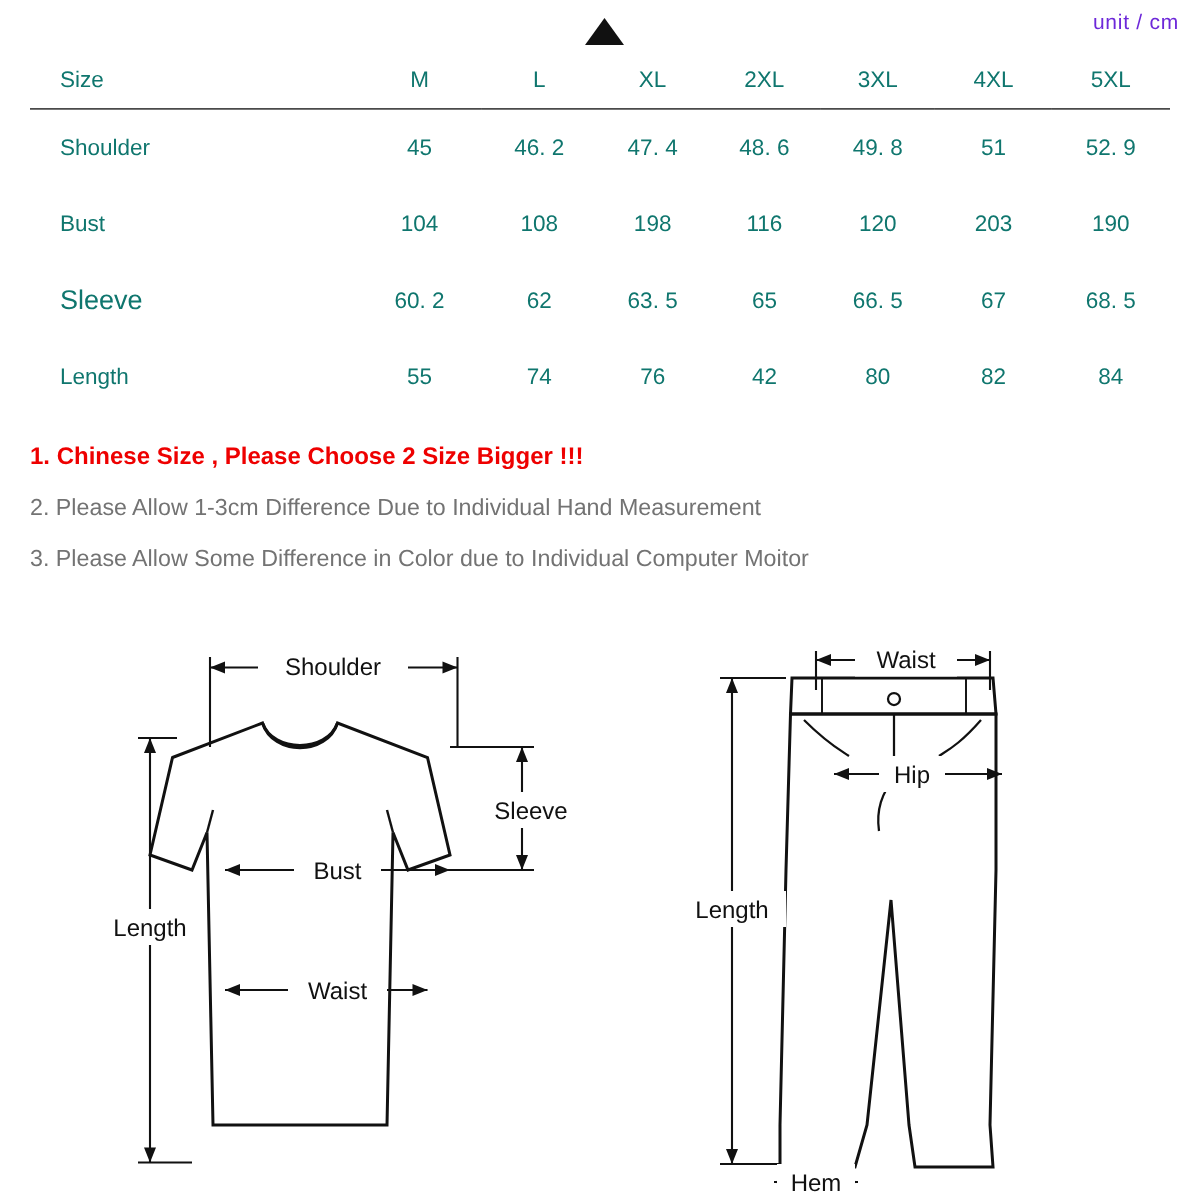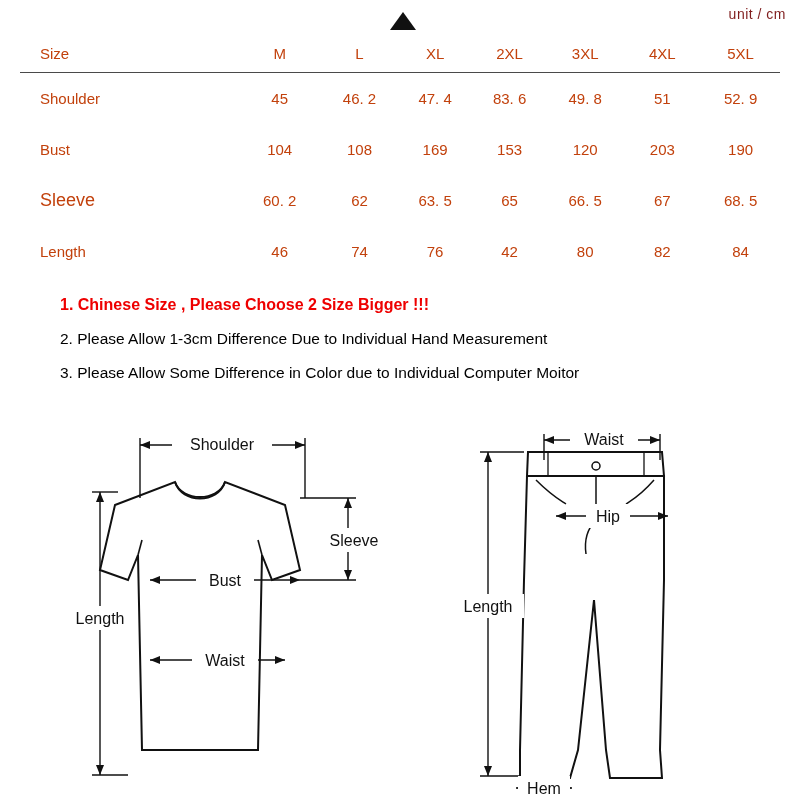--- a/index.html
+++ b/index.html
@@ -15,21 +15,21 @@
     color: #222222;
     overflow: hidden;
   }
 
   
   .unit {
     position: absolute;
     top: 6px;
     right: 14px;
     font-size: 14px;
-    color: #7f1d1d;
+    color: #6d28d9;
     letter-spacing: 0.5px;
   }
 
   
   .triangle {
     position: absolute;
     top: 12px;
     left: 390px;
     width: 0;
     height: 0;
@@ -48,21 +48,21 @@
   table.size-table {
     width: 100%;
     border-collapse: collapse;
     font-size: 15px;
   }
   table.size-table th,
   table.size-table td {
     padding: 0;
     text-align: center;
     font-weight: normal;
-    color: #c2410c;
+    color: #0f766e;
     height: 51px;
     vertical-align: middle;
   }
   table.size-table thead th {
     height: 38px;
     font-size: 15px;
   }
   table.size-table thead tr {
     border-bottom: 1.5px solid #4a4a4a;
   }
@@ -88,29 +88,28 @@
   .notes {
     position: absolute;
     top: 288px;
     left: 20px;
     width: 765px;
   }
   .note {
     font-size: 15.5px;
     line-height: 34px;
     white-space: nowrap;
-    margin-left: 40px;
   }
   .note.red {
     color: #ee0000;
     font-weight: bold;
     font-size: 16px;
   }
   .note.dark {
-    color: #000000;
+    color: #737373;
   }
 
   
   .diagrams {
     position: absolute;
     top: 420px;
     left: 0;
     width: 800px;
     height: 380px;
   }
@@ -143,48 +142,48 @@
         <th>4XL</th>
         <th>5XL</th>
       </tr>
     </thead>
     <tbody>
       <tr class="row-shoulder">
         <td class="row-head">Shoulder</td>
         <td class="col-m">45</td>
         <td class="col-l">46. 2</td>
         <td class="col-xl">47. 4</td>
-        <td class="col-2xl">83. 6</td>
+        <td class="col-2xl">48. 6</td>
         <td class="col-3xl">49. 8</td>
         <td class="col-4xl">51</td>
         <td class="col-5xl">52. 9</td>
       </tr>
       <tr class="row-bust">
         <td class="row-head">Bust</td>
         <td class="col-m">104</td>
         <td class="col-l">108</td>
-        <td class="col-xl">169</td>
-        <td class="col-2xl">153</td>
+        <td class="col-xl">198</td>
+        <td class="col-2xl">116</td>
         <td class="col-3xl">120</td>
         <td class="col-4xl">203</td>
         <td class="col-5xl">190</td>
       </tr>
       <tr class="row-sleeve">
         <td class="row-head">Sleeve</td>
         <td class="col-m">60. 2</td>
         <td class="col-l">62</td>
         <td class="col-xl">63. 5</td>
         <td class="col-2xl">65</td>
         <td class="col-3xl">66. 5</td>
         <td class="col-4xl">67</td>
         <td class="col-5xl">68. 5</td>
       </tr>
       <tr class="row-length">
         <td class="row-head">Length</td>
-        <td class="col-m">46</td>
+        <td class="col-m">55</td>
         <td class="col-l">74</td>
         <td class="col-xl">76</td>
         <td class="col-2xl">42</td>
         <td class="col-3xl">80</td>
         <td class="col-4xl">82</td>
         <td class="col-5xl">84</td>
       </tr>
     </tbody>
   </table>
 </div>

